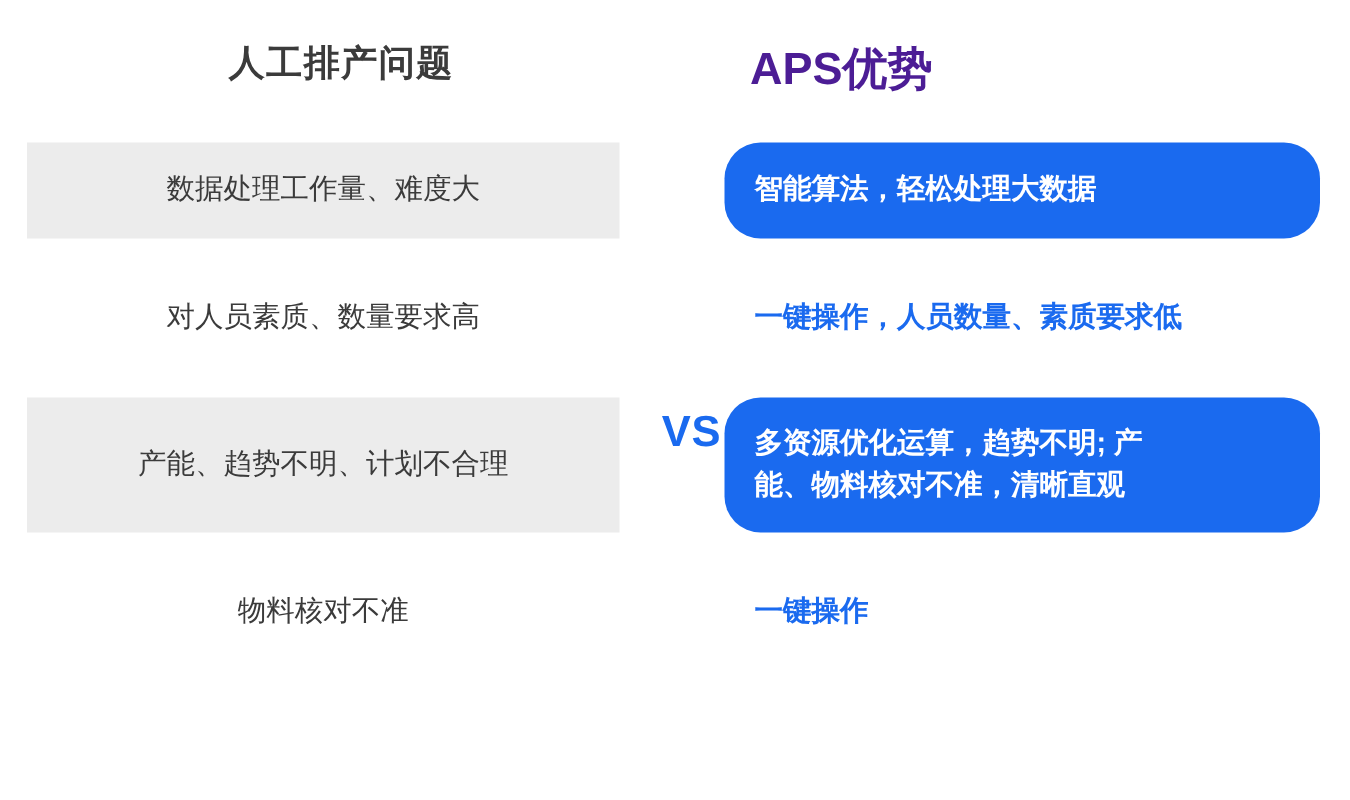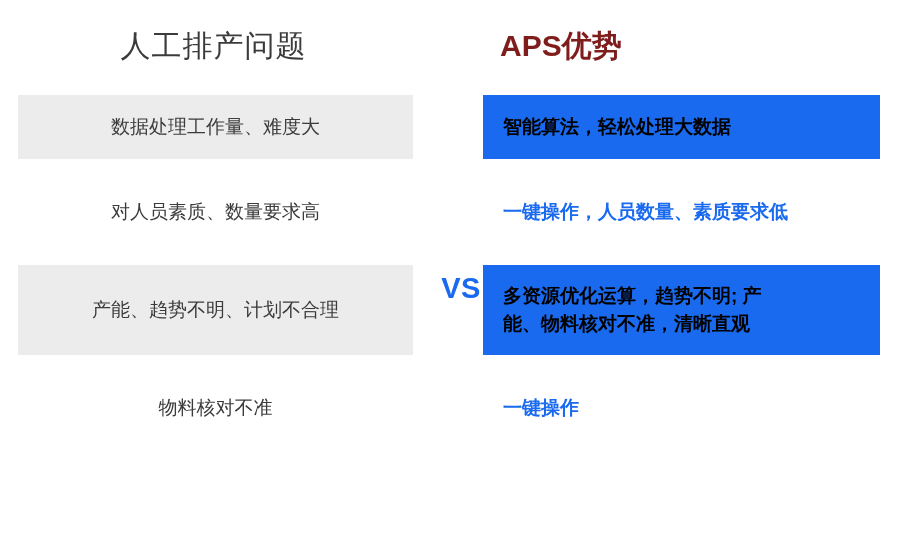--- a/index.html
+++ b/index.html
@@ -25,38 +25,38 @@
   
   .headings {
     position: absolute;
     top: 0;
     left: 0;
     width: 900px;
     height: 95px;
   }
   .heading-left {
     position: absolute;
-    left: 16px;
+    left: 30px;
     top: 26px;
     width: 395px;
     text-align: center;
-    font-size: 30px;
-    font-weight: normal;
+    font-size: 24px;
+    font-weight: bold;
     color: #3b3b3b;
     letter-spacing: 1px;
   }
   .heading-right {
     position: absolute;
     left: 500px;
     top: 26px;
     width: 380px;
     text-align: left;
     font-size: 30px;
     font-weight: bold;
-    color: #7f1d1d;
+    color: #4c1d95;
     letter-spacing: 0px;
   }
 
   
   .rows {
     position: absolute;
     left: 0;
     top: 95px;
     width: 900px;
   }
@@ -93,21 +93,22 @@
     justify-content: flex-start;
     text-align: left;
     padding: 0 20px;
     font-size: 19px;
     font-weight: bold;
     color: #1a6aef;
     line-height: 1.5;
   }
   .cell-right.filled {
     background: #1a6aef;
-    color: #000000;
+    color: #ffffff;
+    border-radius: 24px;
   }
 
   
   .r1 { height: 64px; }
   .r2 { height: 64px; }
   .r3 { height: 90px; }
   .r4 { height: 64px; }
   .r5 { height: 64px; }
 
   .gap-1 { height: 21px; }

